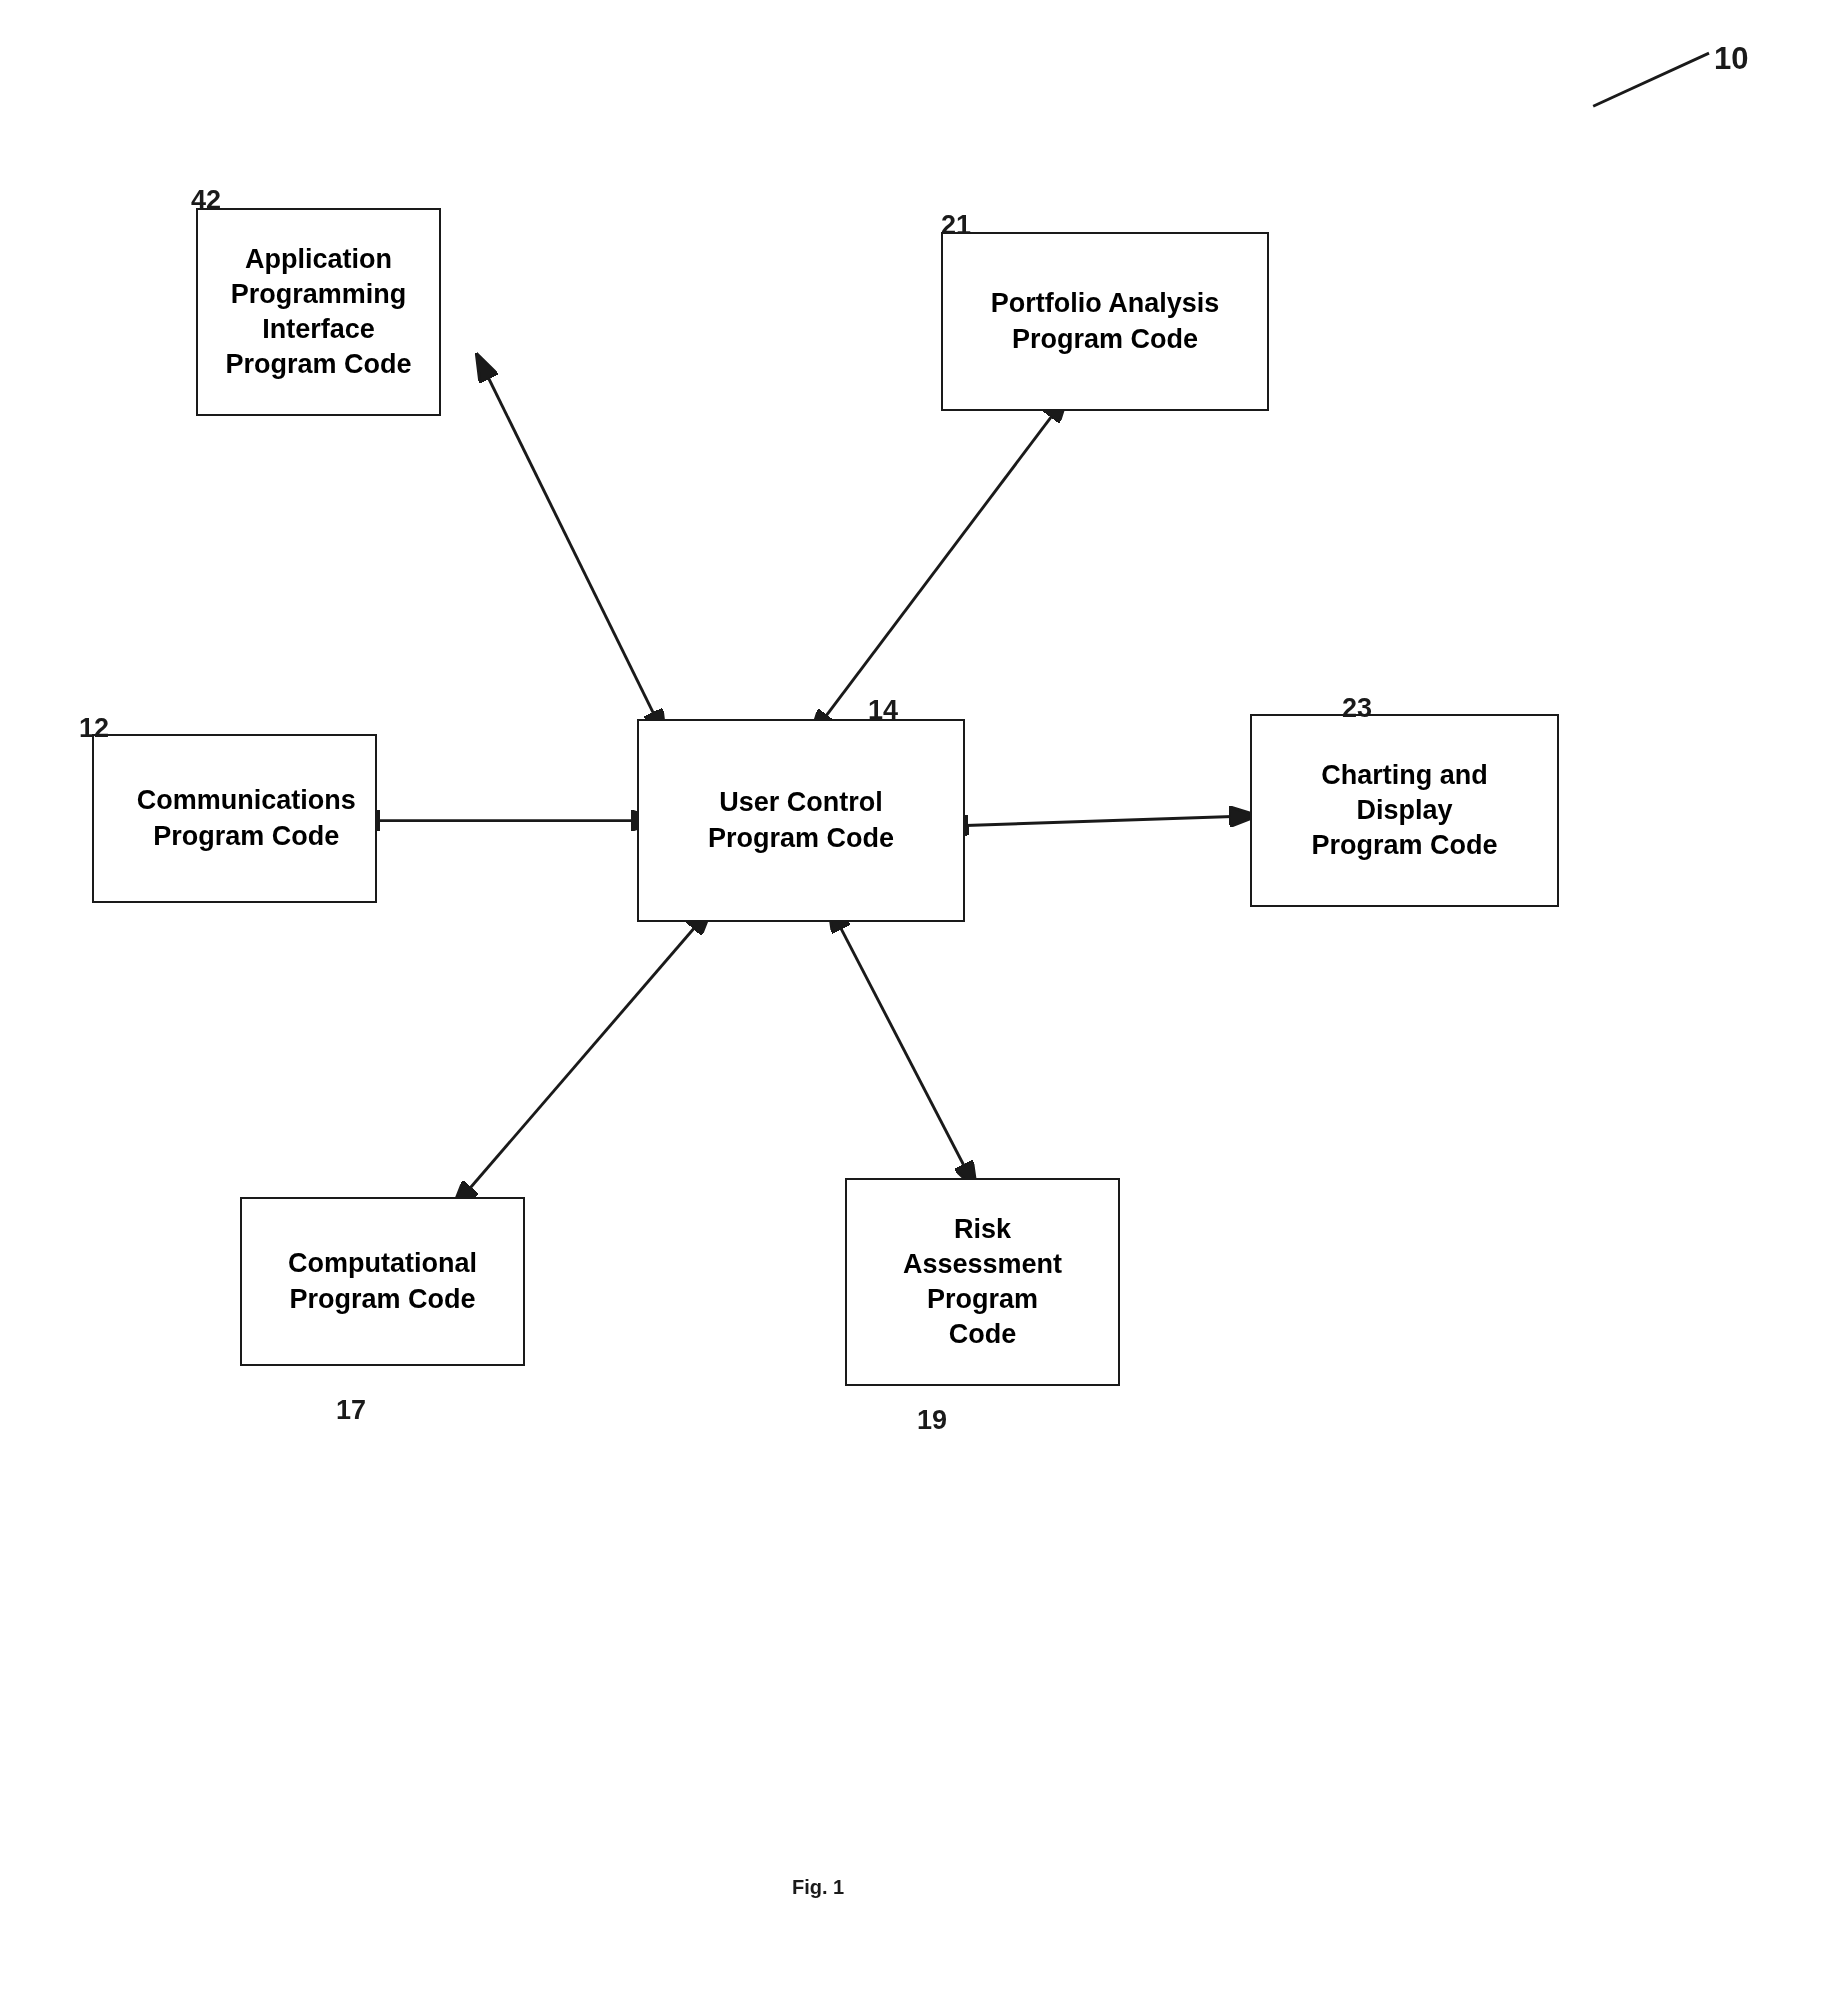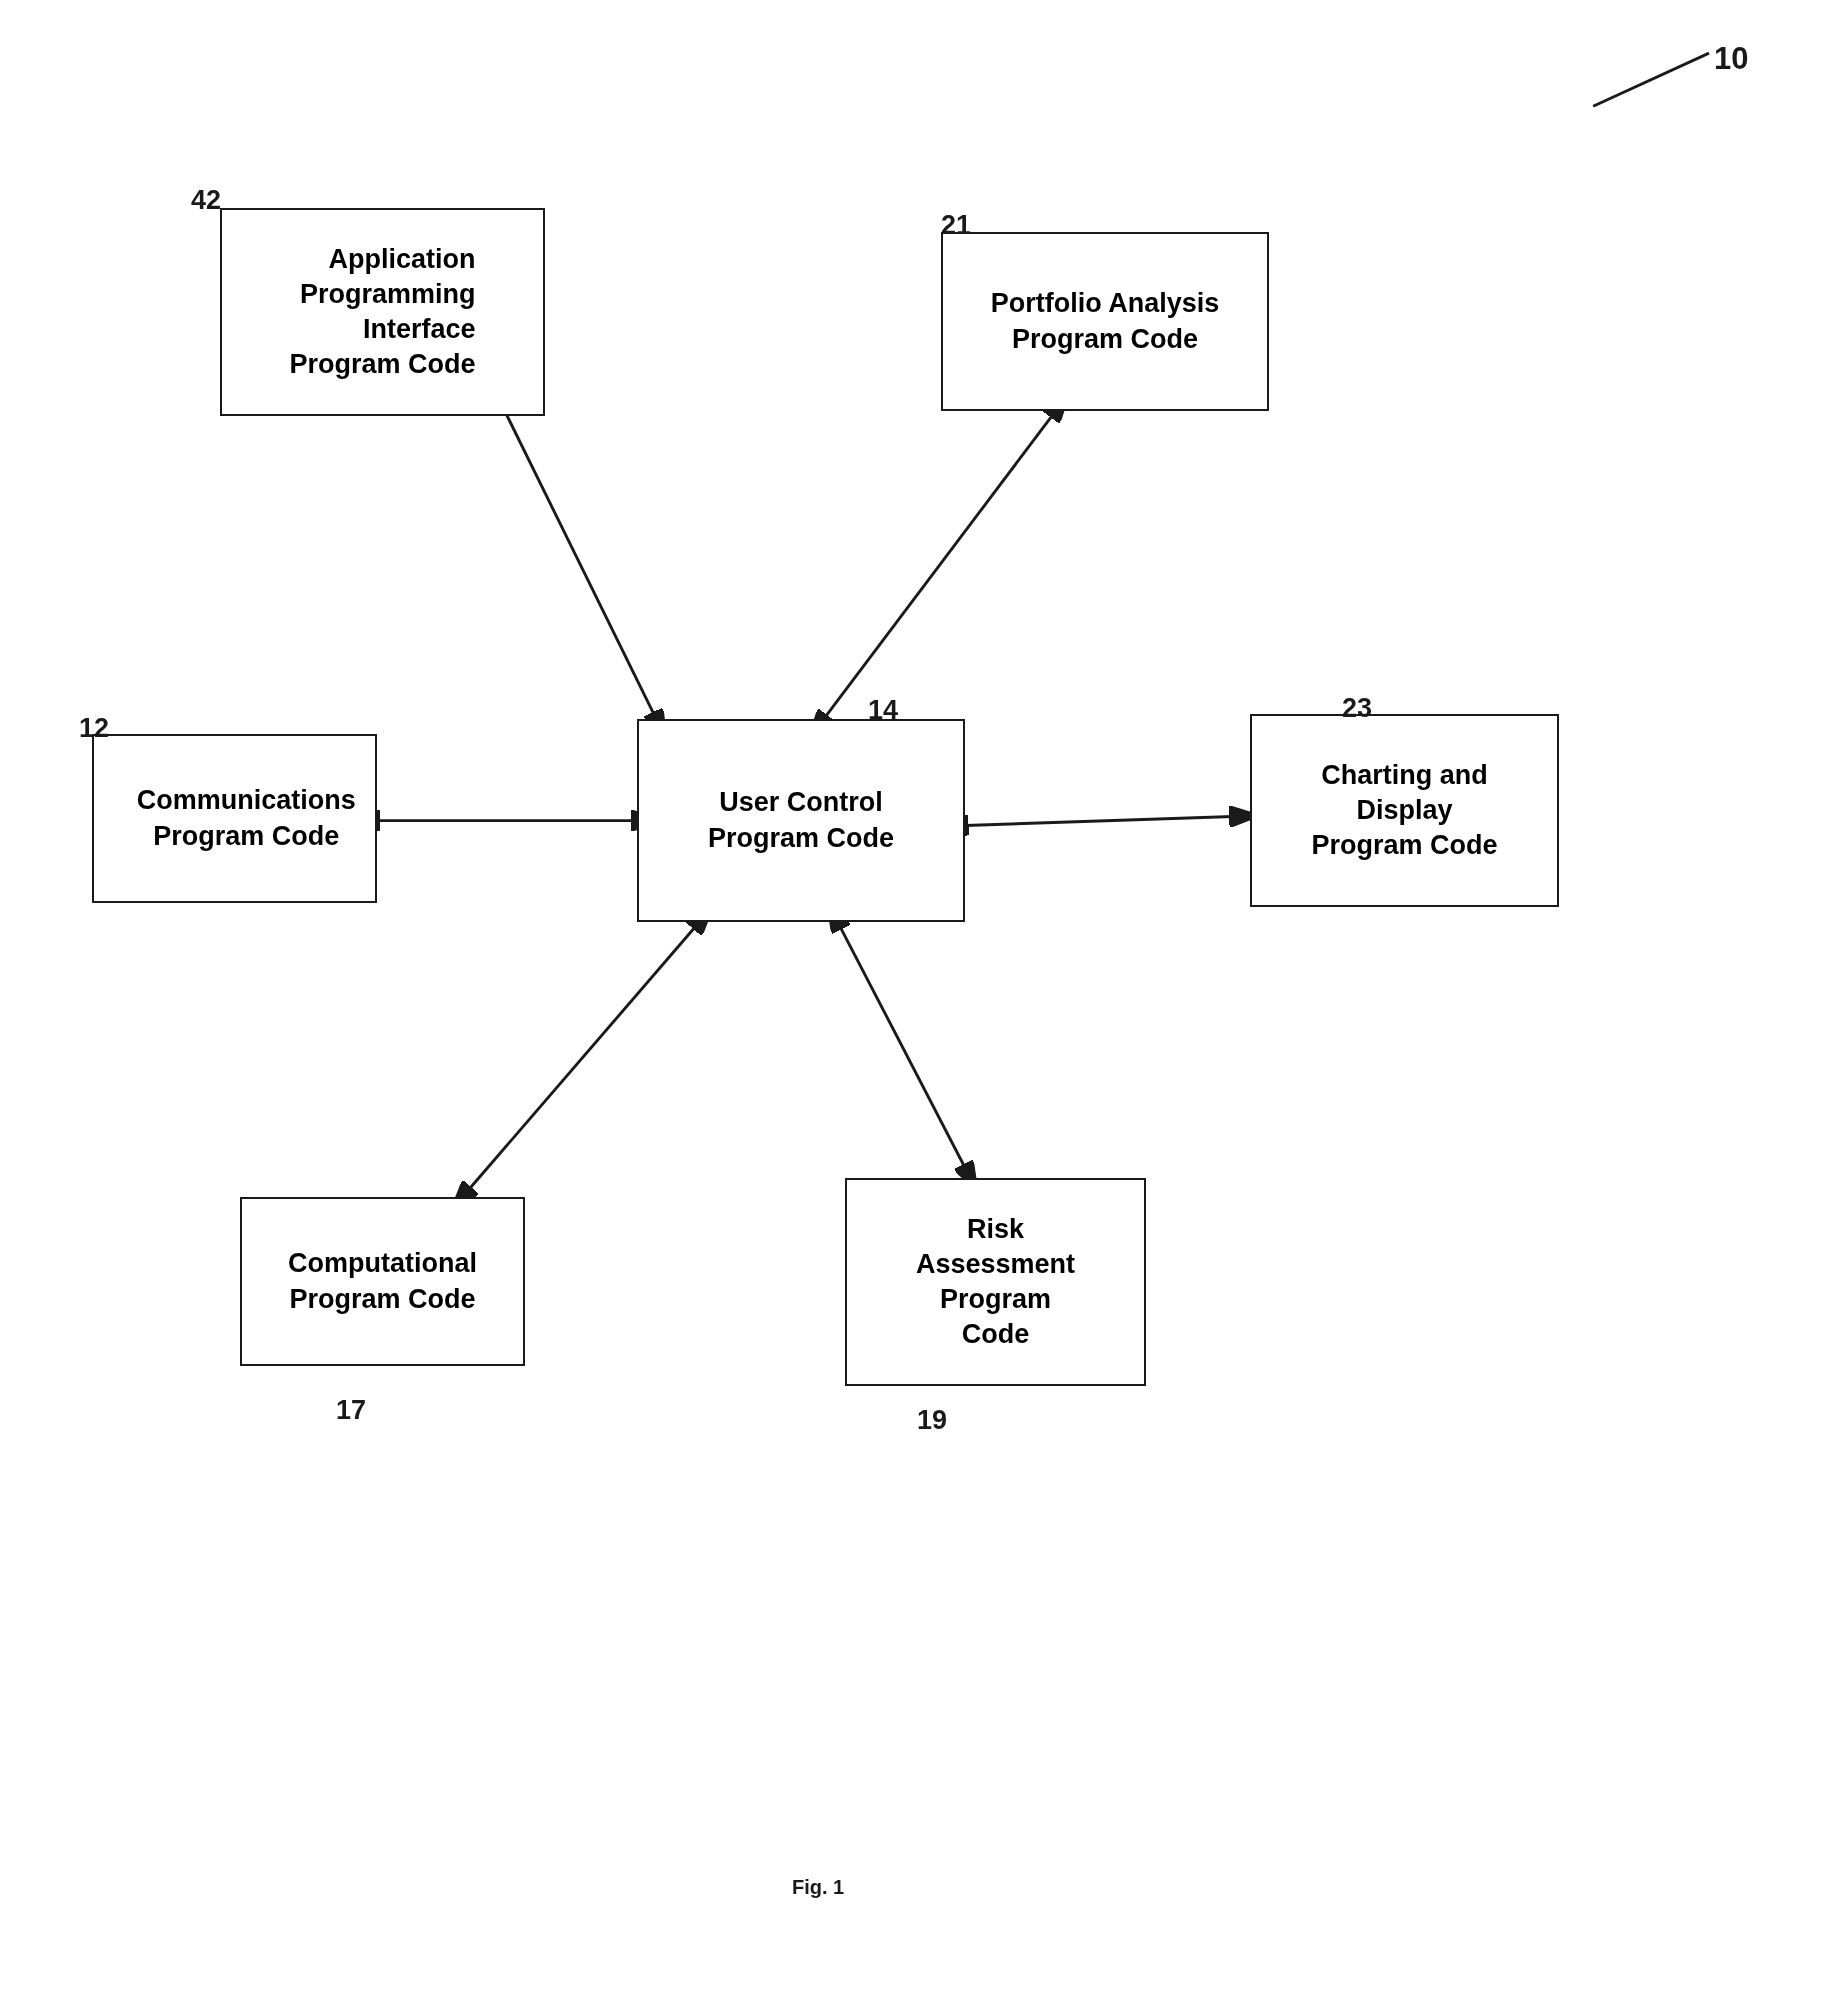--- a/index.html
+++ b/index.html
@@ -99,21 +99,21 @@
 
     <line x1="1000" y1="855" x2="1300" y2="845" stroke="#1a1a1a" stroke-width="3" marker-end="url(#arrowhead-end)" marker-start="url(#arrowhead-start)"></line>
 
     <line x1="720" y1="960" x2="470" y2="1250" stroke="#1a1a1a" stroke-width="3" marker-end="url(#arrowhead-end)" marker-start="url(#arrowhead-start)"></line>
 
     <line x1="870" y1="960" x2="1010" y2="1230" stroke="#1a1a1a" stroke-width="3" marker-end="url(#arrowhead-end)" marker-start="url(#arrowhead-start)"></line>
   </svg>
 
   <span class="label" style="top: 41px; left: 1714px; font-size: 31px;">10</span>
 
-  <div class="box" style="left: 220px; top: 208px; width: 325px; height: 208px; text-align: right;">
+  <div class="box" style="left: 196px; top: 208px; width: 245px; height: 208px;">
     <span>Application<br>Programming<br>Interface<br>Program Code</span>
   </div>
   <span class="label" style="top: 185px; left: 191px;">42</span>
 
   <div class="box" style="left: 941px; top: 232px; width: 328px; height: 179px;">
     <span>Portfolio Analysis<br>Program Code</span>
   </div>
   <span class="label" style="top: 210px; left: 941px;">21</span>
 
   <div class="box" style="left: 92px; top: 734px; width: 285px; height: 169px; padding-left: 33px;">
@@ -129,21 +129,21 @@
   <div class="box" style="left: 1250px; top: 714px; width: 309px; height: 193px;">
     <span>Charting and<br>Display<br>Program Code</span>
   </div>
   <span class="label" style="top: 693px; left: 1342px;">23</span>
 
   <div class="box" style="left: 240px; top: 1197px; width: 285px; height: 169px;">
     <span>Computational<br>Program Code</span>
   </div>
   <span class="label" style="top: 1395px; left: 336px;">17</span>
 
-  <div class="box" style="left: 845px; top: 1178px; width: 301px; height: 208px;">
+  <div class="box" style="left: 845px; top: 1178px; width: 275px; height: 208px;">
     <span>Risk<br>Assessment<br>Program<br>Code</span>
   </div>
   <span class="label" style="top: 1405px; left: 917px;">19</span>
 
   <span class="fig-label" style="bottom: 111px; left: 792px; font-weight: bold; font-size: 20px;">Fig. 1</span>
 
 </div>
 
 
 </body></html>

